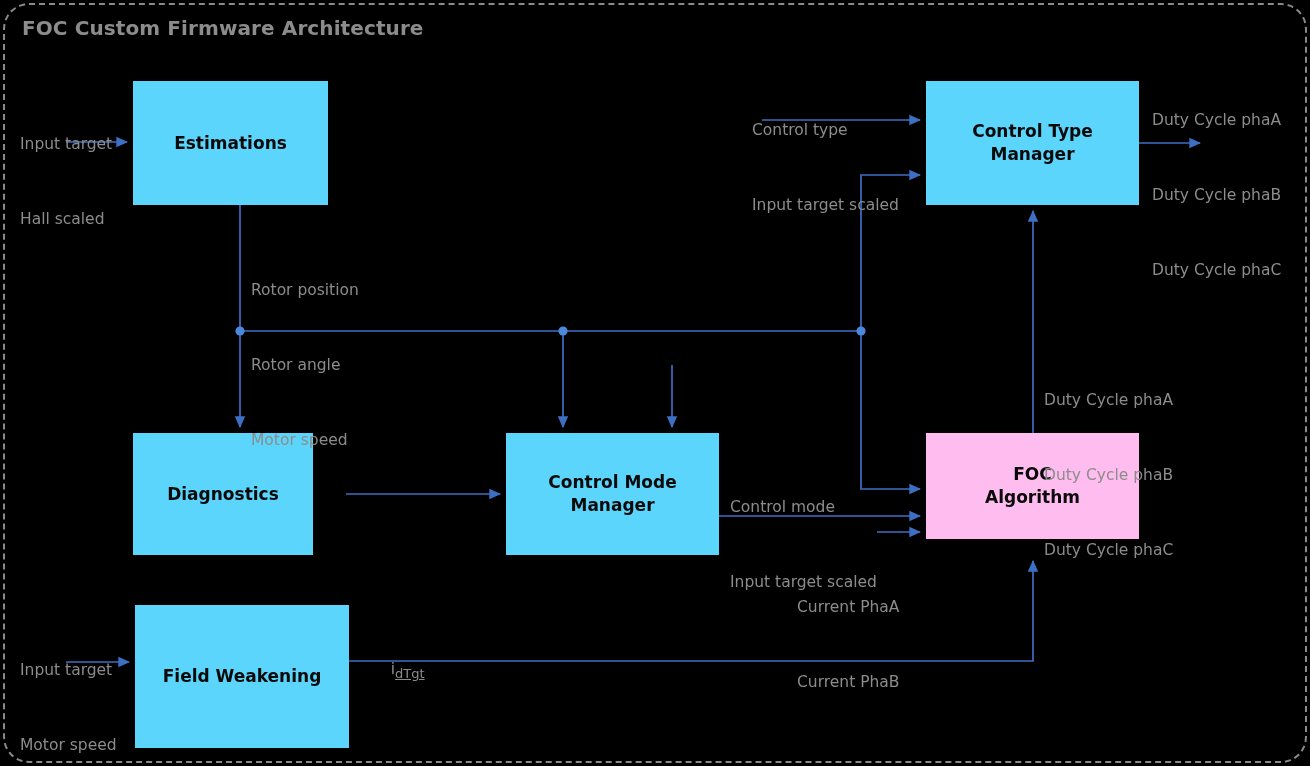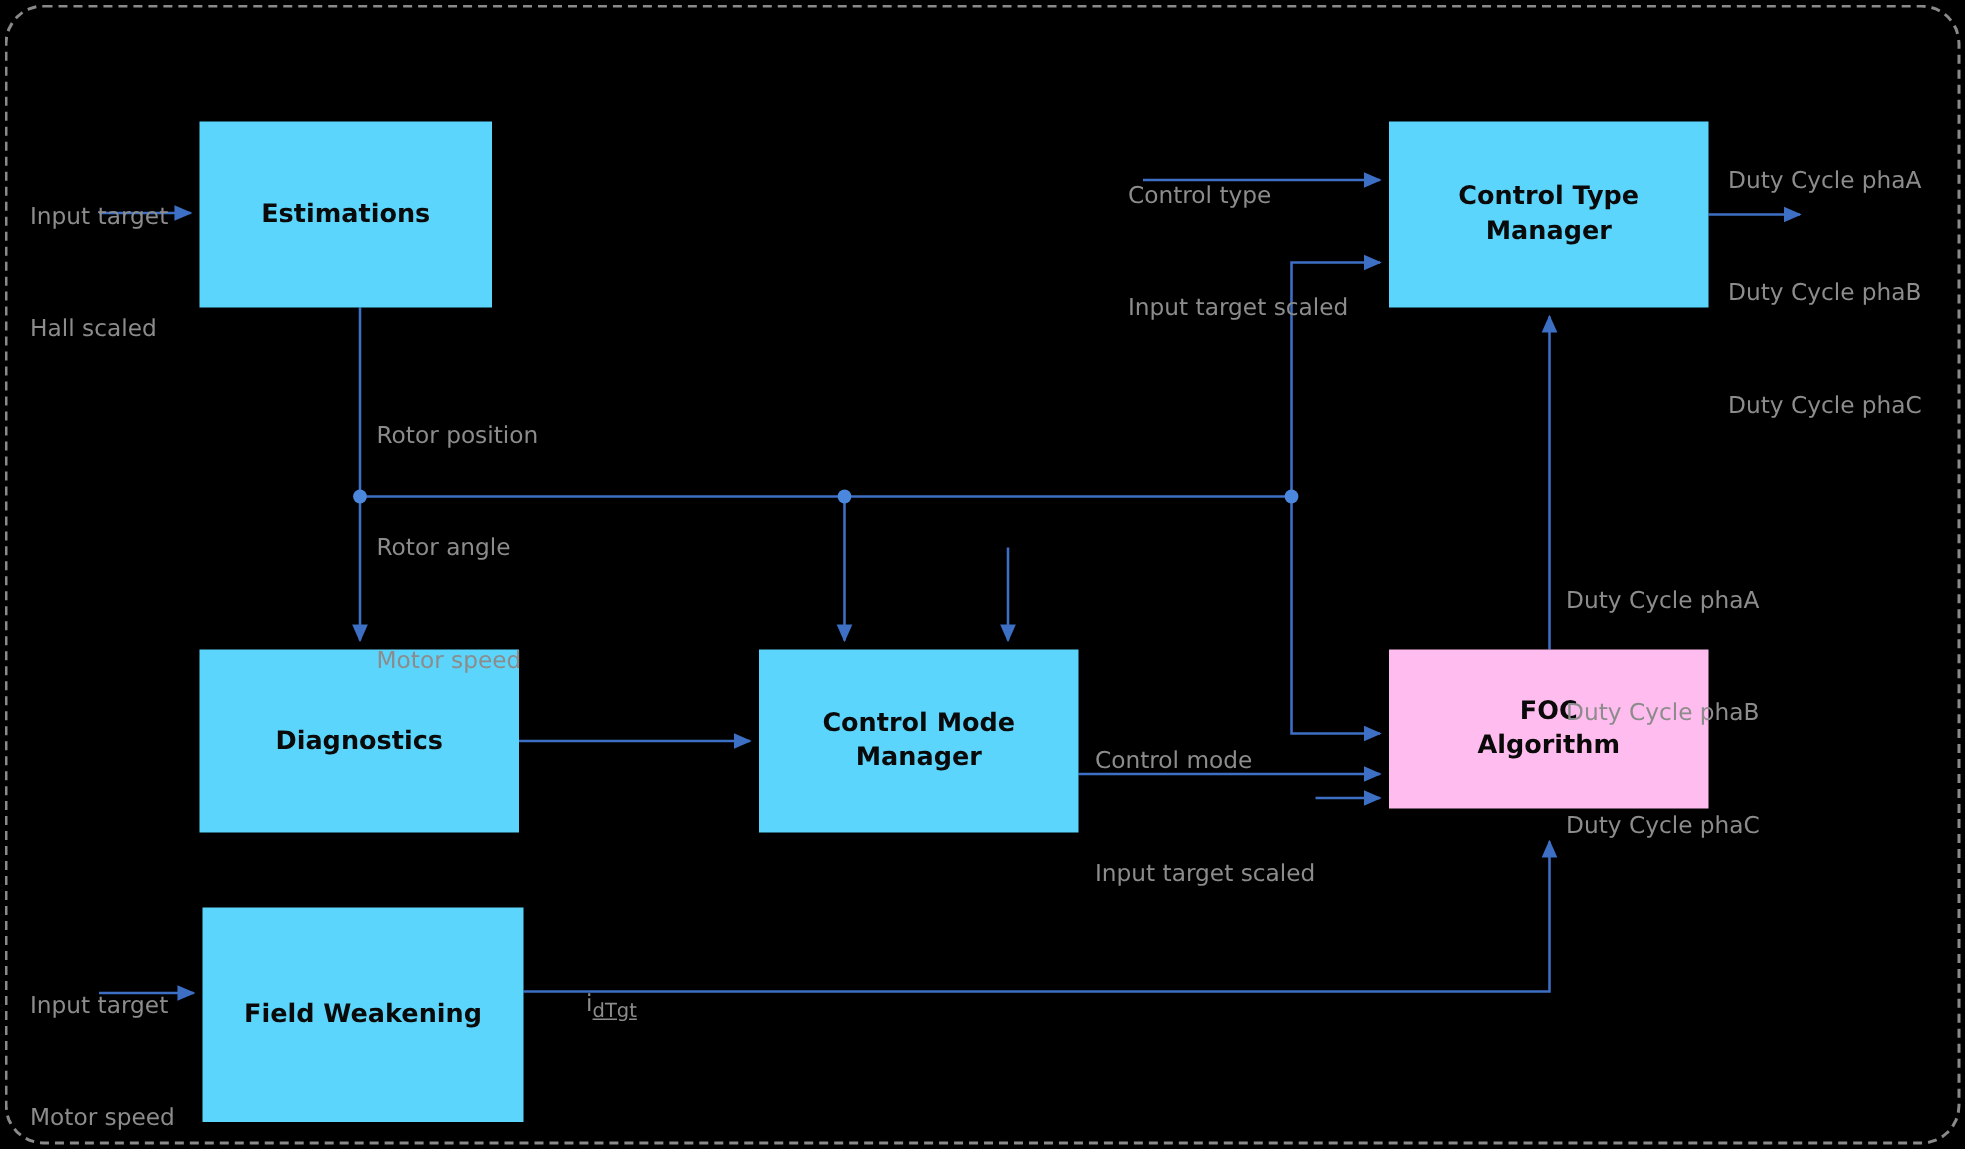--- a/index.html
+++ b/index.html
@@ -74,20 +74,21 @@
     text-decoration: underline;
   }
 </style>
 </head>
 <body>
 
 <div id="canvas">
 
   <div class="frame"></div>
 
+  <div class="title">FOC Custom Firmware Architecture</div>
 
   <svg class="wires" viewBox="0 0 1310 766" xmlns="http://www.w3.org/2000/svg">
     <defs>
       <marker id="ah" viewBox="0 0 10 10" refX="9" refY="5" markerWidth="7" markerHeight="7" orient="auto-start-reverse">
         <path d="M 0 0.6 L 10 5 L 0 9.4 z" fill="#3d6fc4"></path>
       </marker>
     </defs>
 
     <g stroke="#3d6fc4" stroke-width="1.7" fill="none">
 
@@ -135,21 +136,21 @@
     <span class="blabel">Estimations</span>
   </div>
 
   <div class="block" style="left:926px; top:81px; width:213px; height:124px; background:#5bd5fb;">
     <span>
       <span class="blabel">Control Type</span>
       <span class="blabel">Manager</span>
     </span>
   </div>
 
-  <div class="block" style="left:133px; top:433px; width:213px; height:122px; background:#5bd5fb;">
+  <div class="block" style="left:133px; top:433px; width:180px; height:122px; background:#5bd5fb;">
     <span class="blabel">Diagnostics</span>
   </div>
 
   <div class="block" style="left:506px; top:433px; width:213px; height:122px; background:#5bd5fb;">
     <span>
       <span class="blabel">Control Mode</span>
       <span class="blabel">Manager</span>
     </span>
   </div>
 
@@ -192,20 +193,24 @@
     <div>Duty Cycle phaC</div>
   </div>
 
 
 
   <div class="sig" style="left:730px; top:445px;">
     <div>Control mode</div>
     <div>Input target scaled</div>
   </div>
 
+  <div class="sig" style="left:797px; top:545px;">
+    <div>Current PhaA</div>
+    <div>Current PhaB</div>
+  </div>
 
   <div class="sig" style="left:20px; top:608px;">
     <div>Input target</div>
     <div>Motor speed</div>
   </div>
 
   <div class="sig" style="left:371px; top:632px;">
     <span>i</span><span class="sub">dTgt</span>
   </div>
 

